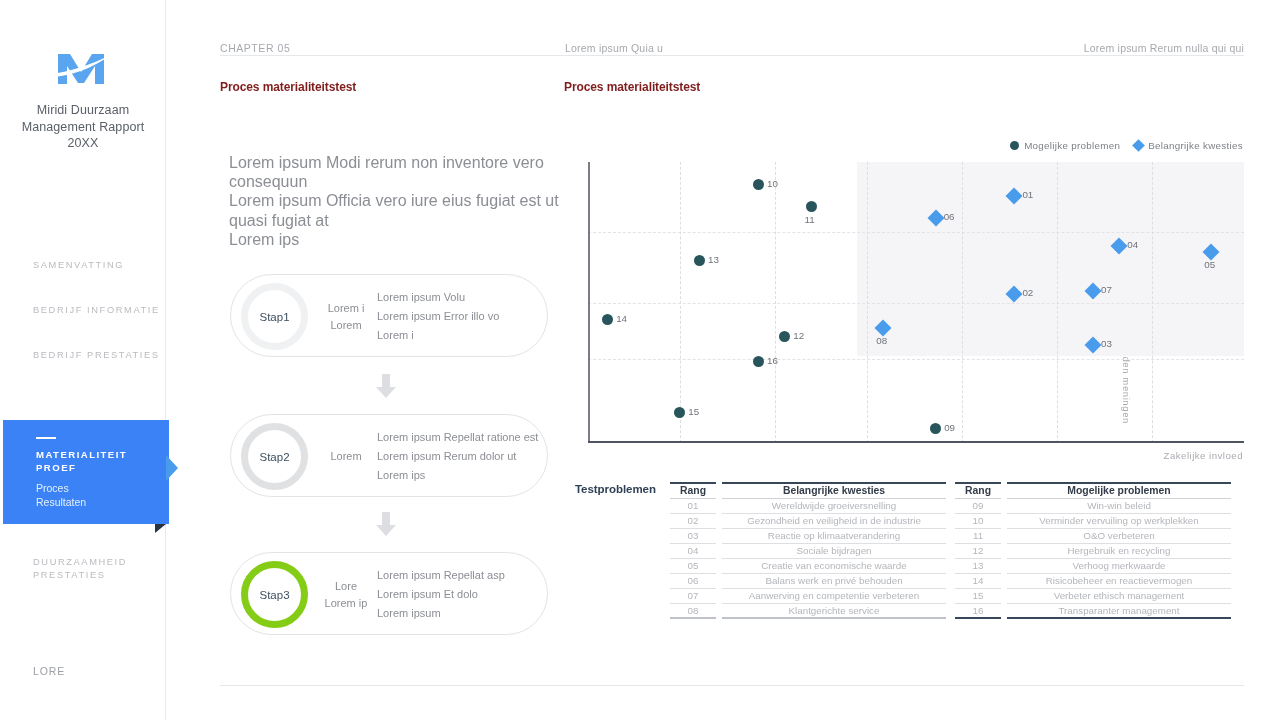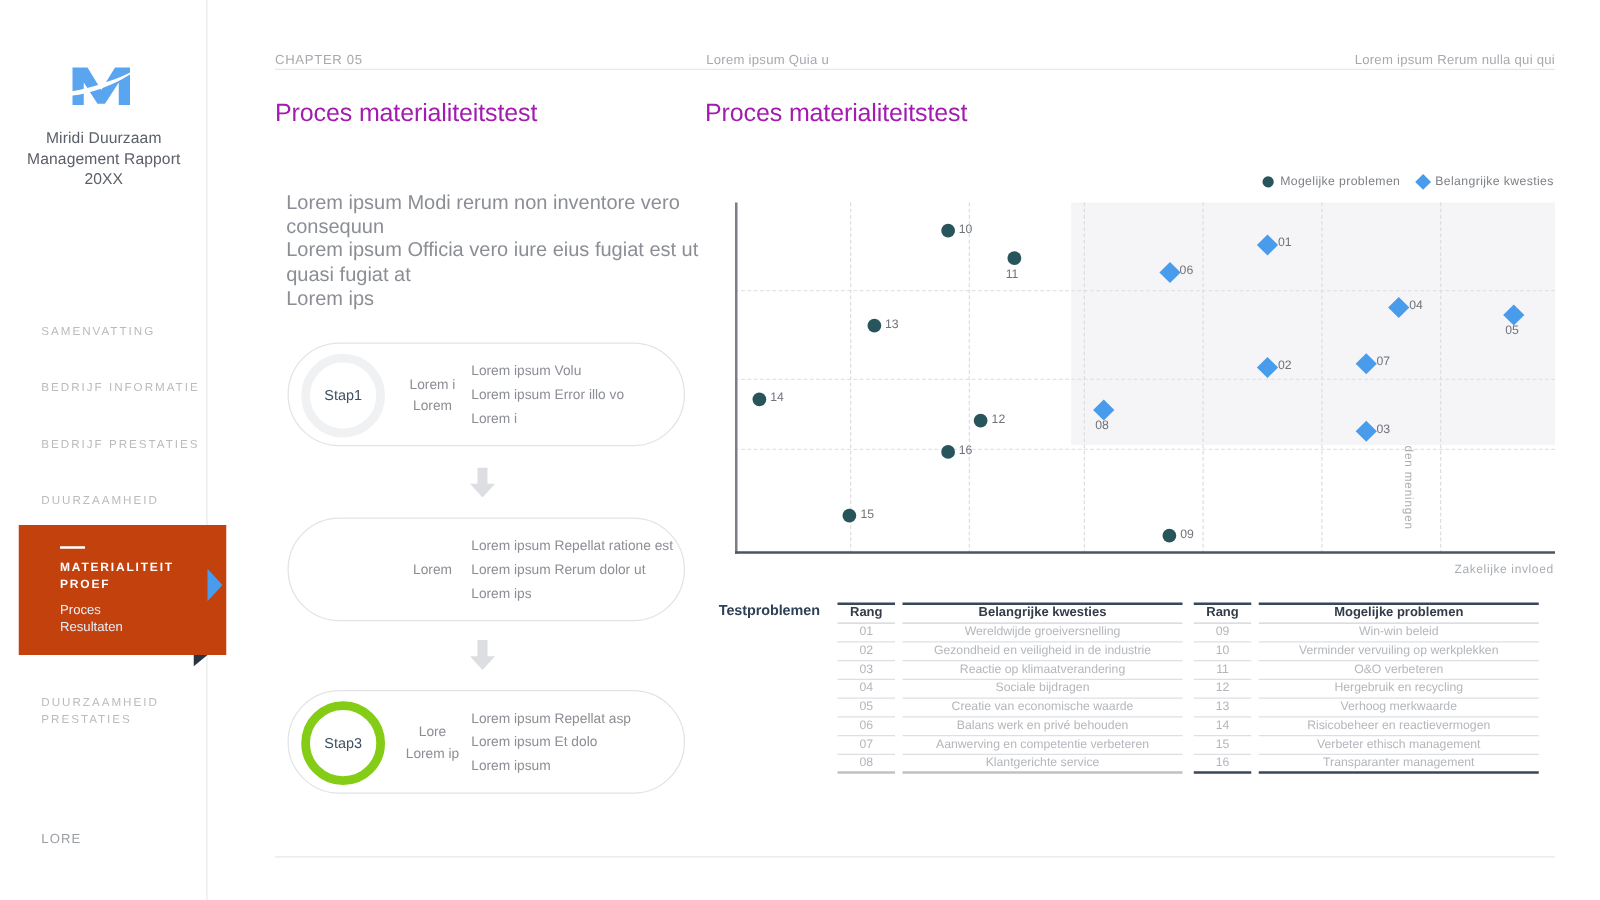--- a/index.html
+++ b/index.html
@@ -26,22 +26,22 @@
   .nav { position: absolute; left: 0; top: 248px; width: 166px; }
   .nav-item {
     padding: 11px 0 11px 33px;
     font-size: 9.3px; letter-spacing: 1.6px; line-height: 13px;
     color: #b9bbbf; font-weight: 400; text-transform: uppercase;
     cursor: pointer;
   }
   .nav-item.gap1 { margin-top: 10px; }
 
   .nav-active {
-    position: absolute; left: 15px; top: 420px; width: 166px; height: 104px;
-    background: #c2410c; cursor: pointer; padding-left: 40px;
+    position: absolute; left: 3px; top: 420px; width: 166px; height: 104px;
+    background: #3b82f6; cursor: pointer; padding-left: 40px;
   }
   .nav-active .dash {
     position: absolute; left: 33px; top: 17px; width: 20px; height: 2px; background: #ffffff;
   }
   .nav-active .act-title {
     position: absolute; left: 33px; top: 29px;
     font-size: 9.6px; letter-spacing: 1.45px; line-height: 12.5px;
     color: #ffffff; font-weight: 700; text-transform: uppercase; width: 120px;
   }
   .nav-active .sub {
@@ -71,21 +71,21 @@
   
   .header { position: absolute; left: 220px; top: 30px; width: 1024px; height: 30px; }
   .hdr-text { position: absolute; top: 0; font-size: 10.5px; color: #a6a9ae; letter-spacing: .55px; margin-top: 12px; }
   .hdr-left { left: 0; }
   .hdr-center { left: 345px; letter-spacing: .2px; }
   .hdr-right { right: 0; letter-spacing: .2px; }
   .hdr-rule { position: absolute; left: 0; top: 25px; width: 1024px; height: 1px; background: #e6e7e9; }
 
   
   .col-title {
-    position: absolute; font-size: 20px; font-weight: 400; color: #a21caf; letter-spacing: -.1px;
+    position: absolute; font-size: 12px; font-weight: 700; color: #7f1d1d; letter-spacing: -.1px;
   }
   .title-left { left: 220px; top: 80px; }
   .title-right { left: 564px; top: 80px; }
 
   
   .lede { position: absolute; left: 229px; top: 153px; width: 330px; }
   .lede p { font-size: 16px; line-height: 19.2px; color: #8b8e94; }
 
   .step-card {
     position: absolute; left: 230px; width: 318px; height: 83px;
@@ -200,21 +200,20 @@
         <path d="M2 32 C16 30 40 24 62 12 C44 26 20 34 3 35 Z" fill="#ffffff"></path>
         <path d="M0 33 L64 33" stroke="#ffffff" stroke-width="2.2" fill="none" opacity="0"></path>
       </svg>
       <div class="logo-title">Miridi Duurzaam Management Rapport 20XX</div>
     </div>
 
     <div class="nav">
       <div class="nav-item">SAMENVATTING</div>
       <div class="nav-item gap1">BEDRIJF INFORMATIE</div>
       <div class="nav-item gap1">BEDRIJF PRESTATIES</div>
-      <div class="nav-item gap1">DUURZAAMHEID</div>
     </div>
 
     <div class="nav-active">
       <div class="dash"></div>
       <div class="act-title">MATERIALITEIT PROEF</div>
       <div class="sub s1">Proces</div>
       <div class="sub s2">Resultaten</div>
     </div>
     <div class="nav-arrow"></div>
     <div class="nav-shadow"></div>
@@ -255,20 +254,23 @@
       <div>Lorem ipsum Error illo vo</div>
       <div>Lorem i</div>
     </div>
   </div>
 
   <svg class="arrow-down a1" viewBox="0 0 20 24">
     <path d="M6 0 H14 V13 H20 L10 24 L0 13 H6 Z" fill="#dcdee1"></path>
   </svg>
 
   <div class="step-card c2">
+    <div class="ring r2">
+      <span>Stap2</span>
+    </div>
     <div class="step-mid">
       <div>Lorem</div>
     </div>
     <div class="step-body">
       <div>Lorem ipsum Repellat ratione est</div>
       <div>Lorem ipsum Rerum dolor ut</div>
       <div>Lorem ips</div>
     </div>
   </div>
 

